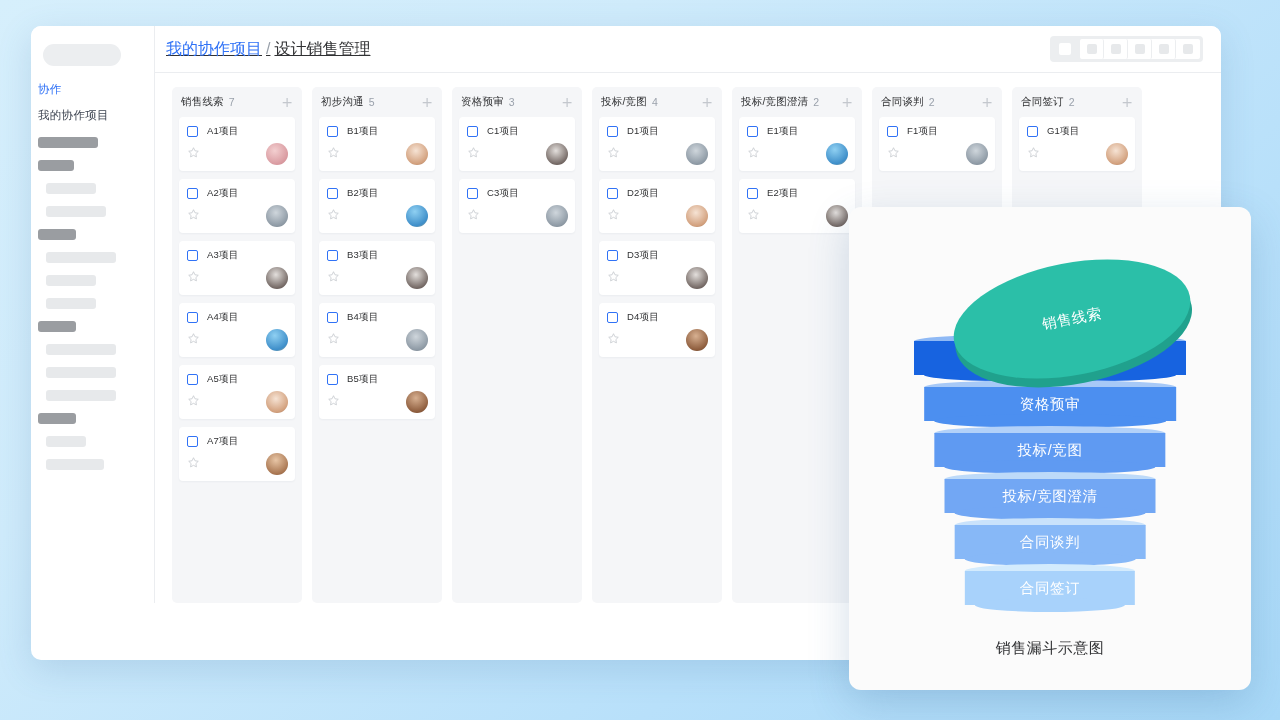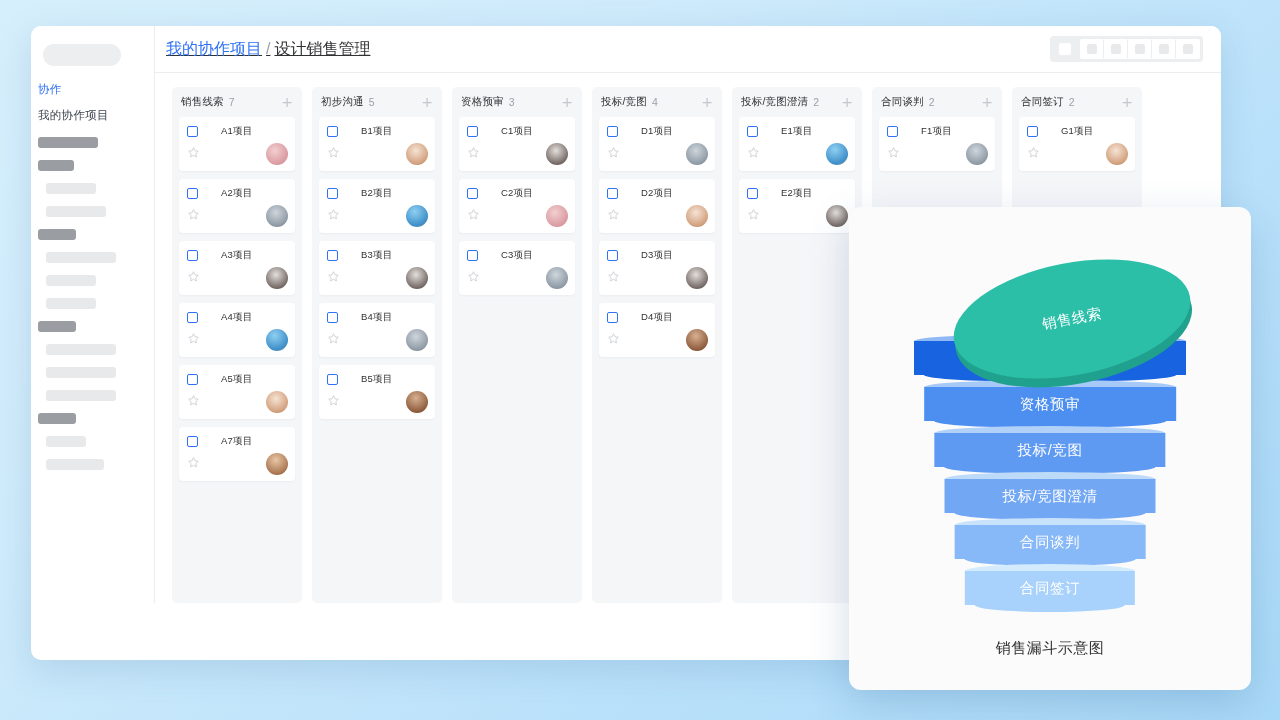--- a/index.html
+++ b/index.html
@@ -165,21 +165,21 @@
   }
   .cards { display: flex; flex-direction: column; gap: 8px; }
   .card {
     background: #fff;
     border-radius: 4px;
     padding: 8px 8px 7px 8px;
     position: relative;
     min-height: 54px;
     box-shadow: 0 1px 2px rgba(30,60,100,.05);
   }
-  .card-top { display: flex; align-items: center; gap: 23px; }
+  .card-top { display: flex; align-items: center; gap: 9px; }
   .cb {
     width: 11px; height: 11px;
     border: 1.6px solid #3072f6;
     border-radius: 2px;
     flex: none;
   }
   .card-title { font-size: 9.5px; color: #303133; letter-spacing: .2px; }
   .card-bottom { margin-top: 8px; }
   .star { width: 13px; height: 13px; display: block; }
   .avatar {
@@ -476,32 +476,20 @@
                 <div class="card-bottom">
                   <svg class="star" viewBox="0 0 24 24">
                     <path d="M12 3.2l2.7 5.6 6.1.9-4.4 4.3 1 6.1L12 17.2 6.6 20.1l1-6.1L3.2 9.7l6.1-.9z" fill="none" stroke="#c9ccd1" stroke-width="1.6" stroke-linejoin="round"></path>
                   </svg>
                 </div>
                 <div class="avatar" style="background: radial-gradient(circle at 45% 35%, rgb(227, 223, 220), rgb(110, 98, 94) 75%, rgb(70, 61, 58));"></div>
               </div>
               <div class="card">
                 <div class="card-top">
                   <span class="cb"></span>
-                  <span class="card-title">C2项目</span>
-                </div>
-                <div class="card-bottom">
-                  <svg class="star" viewBox="0 0 24 24">
-                    <path d="M12 3.2l2.7 5.6 6.1.9-4.4 4.3 1 6.1L12 17.2 6.6 20.1l1-6.1L3.2 9.7l6.1-.9z" fill="none" stroke="#c9ccd1" stroke-width="1.6" stroke-linejoin="round"></path>
-                  </svg>
-                </div>
-                <div class="avatar" style="background: radial-gradient(circle at 40% 35%, rgb(243, 207, 208), rgb(217, 154, 160) 70%, rgb(194, 128, 134));"></div>
-              </div>
-              <div class="card">
-                <div class="card-top">
-                  <span class="cb"></span>
                   <span class="card-title">C3项目</span>
                 </div>
                 <div class="card-bottom">
                   <svg class="star" viewBox="0 0 24 24">
                     <path d="M12 3.2l2.7 5.6 6.1.9-4.4 4.3 1 6.1L12 17.2 6.6 20.1l1-6.1L3.2 9.7l6.1-.9z" fill="none" stroke="#c9ccd1" stroke-width="1.6" stroke-linejoin="round"></path>
                   </svg>
                 </div>
                 <div class="avatar" style="background: radial-gradient(circle at 45% 35%, rgb(207, 214, 220), rgb(142, 154, 165) 70%, rgb(105, 115, 125));"></div>
               </div>
             </div>

